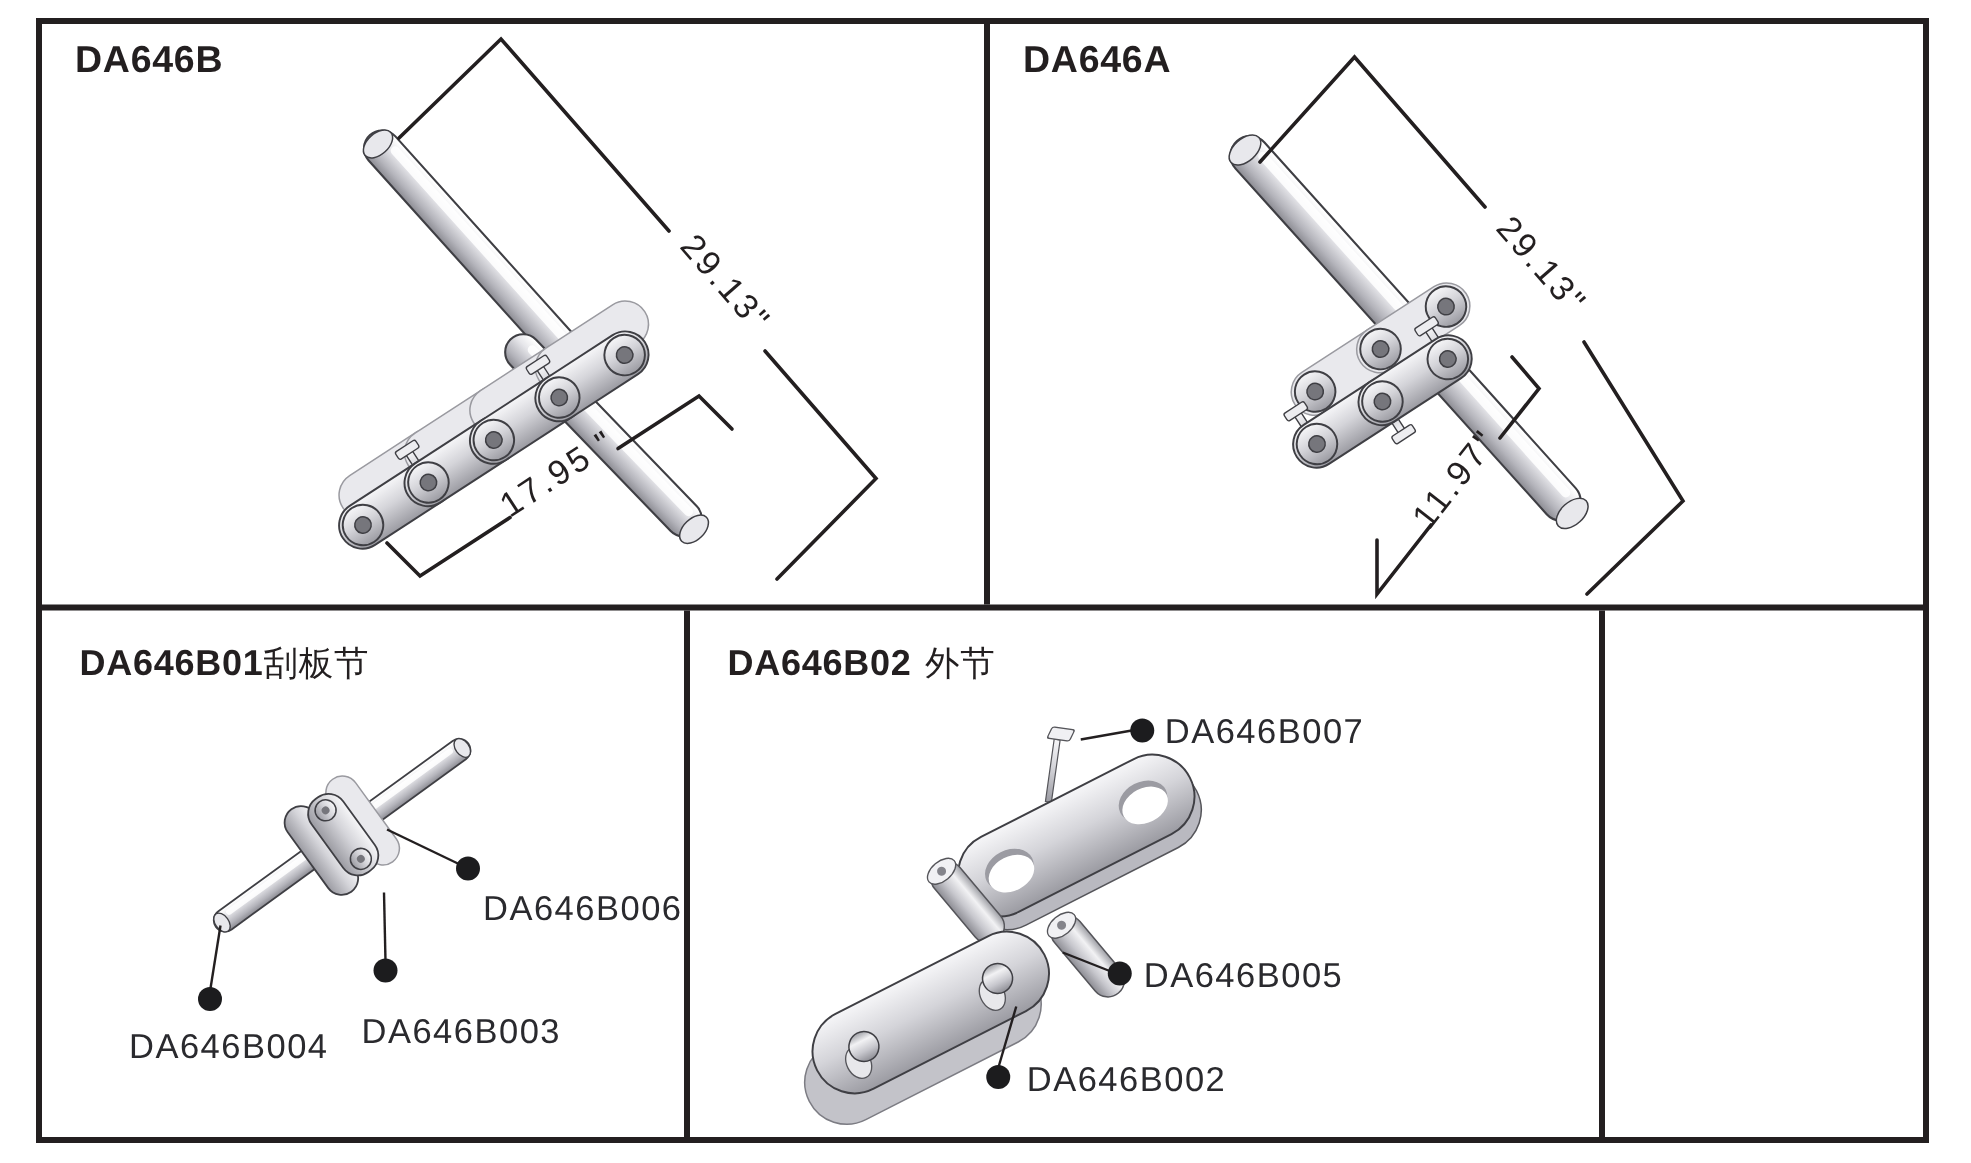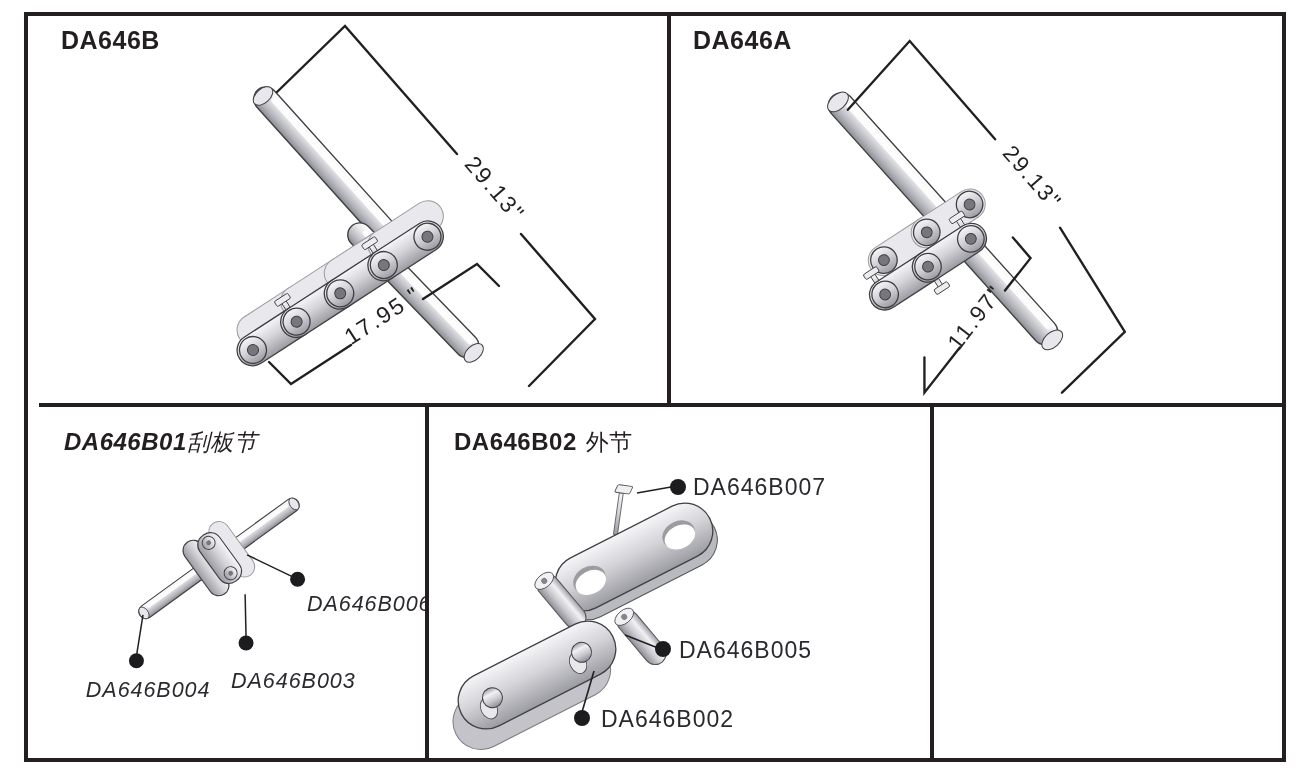--- a/index.html
+++ b/index.html
@@ -5,31 +5,31 @@
   html,body { margin:0; padding:0; }
   body {
     width:1314px; height:775px; position:relative;
     background:#ffffff;
     font-family:"Liberation Sans", sans-serif;
     color:#231f20;
   }
   .frame {
     position:absolute; left:24px; top:12px; width:1262px; height:750px;
     box-sizing:border-box; border:4px solid #231f20;
-    display:flex; flex-direction:column; background:#fff;padding-left:11px;
+    display:flex; flex-direction:column; background:#fff;
   }
   .row { display:flex; }
   .row-top { height:391px; border-bottom:4px solid #231f20; box-sizing:border-box; }
   .row-bottom { flex:1; }
   .cell { position:relative; box-sizing:border-box; overflow:hidden; }
   .cell-divider { border-right:4px solid #231f20; }
   .c-b   { width:632px; }
   .c-a   { flex:1;text-decoration:underline; }
-  .c-b01 { width:390px;font-style:italic; }
-  .c-b02 { width:505px; }
+  .c-b01 { width:432px; }
+  .c-b02 { width:610px; }
   .c-b003{ flex:1; }
   .cell-title {
     position:absolute; left:22px; top:10px;
     font-size:25px; font-weight:700; letter-spacing:0.5px;
     white-space:nowrap; z-index:2;
   }
   .row-bottom .cell-title { left:25px; top:20px; font-size:24px; }
   .cell-title .suffix { font-weight:400; font-size:23px; }
   .cell-title .gap { margin-left:9px; }
   svg.illu { position:absolute; left:0; top:0; width:100%; height:100%; display:block; }

